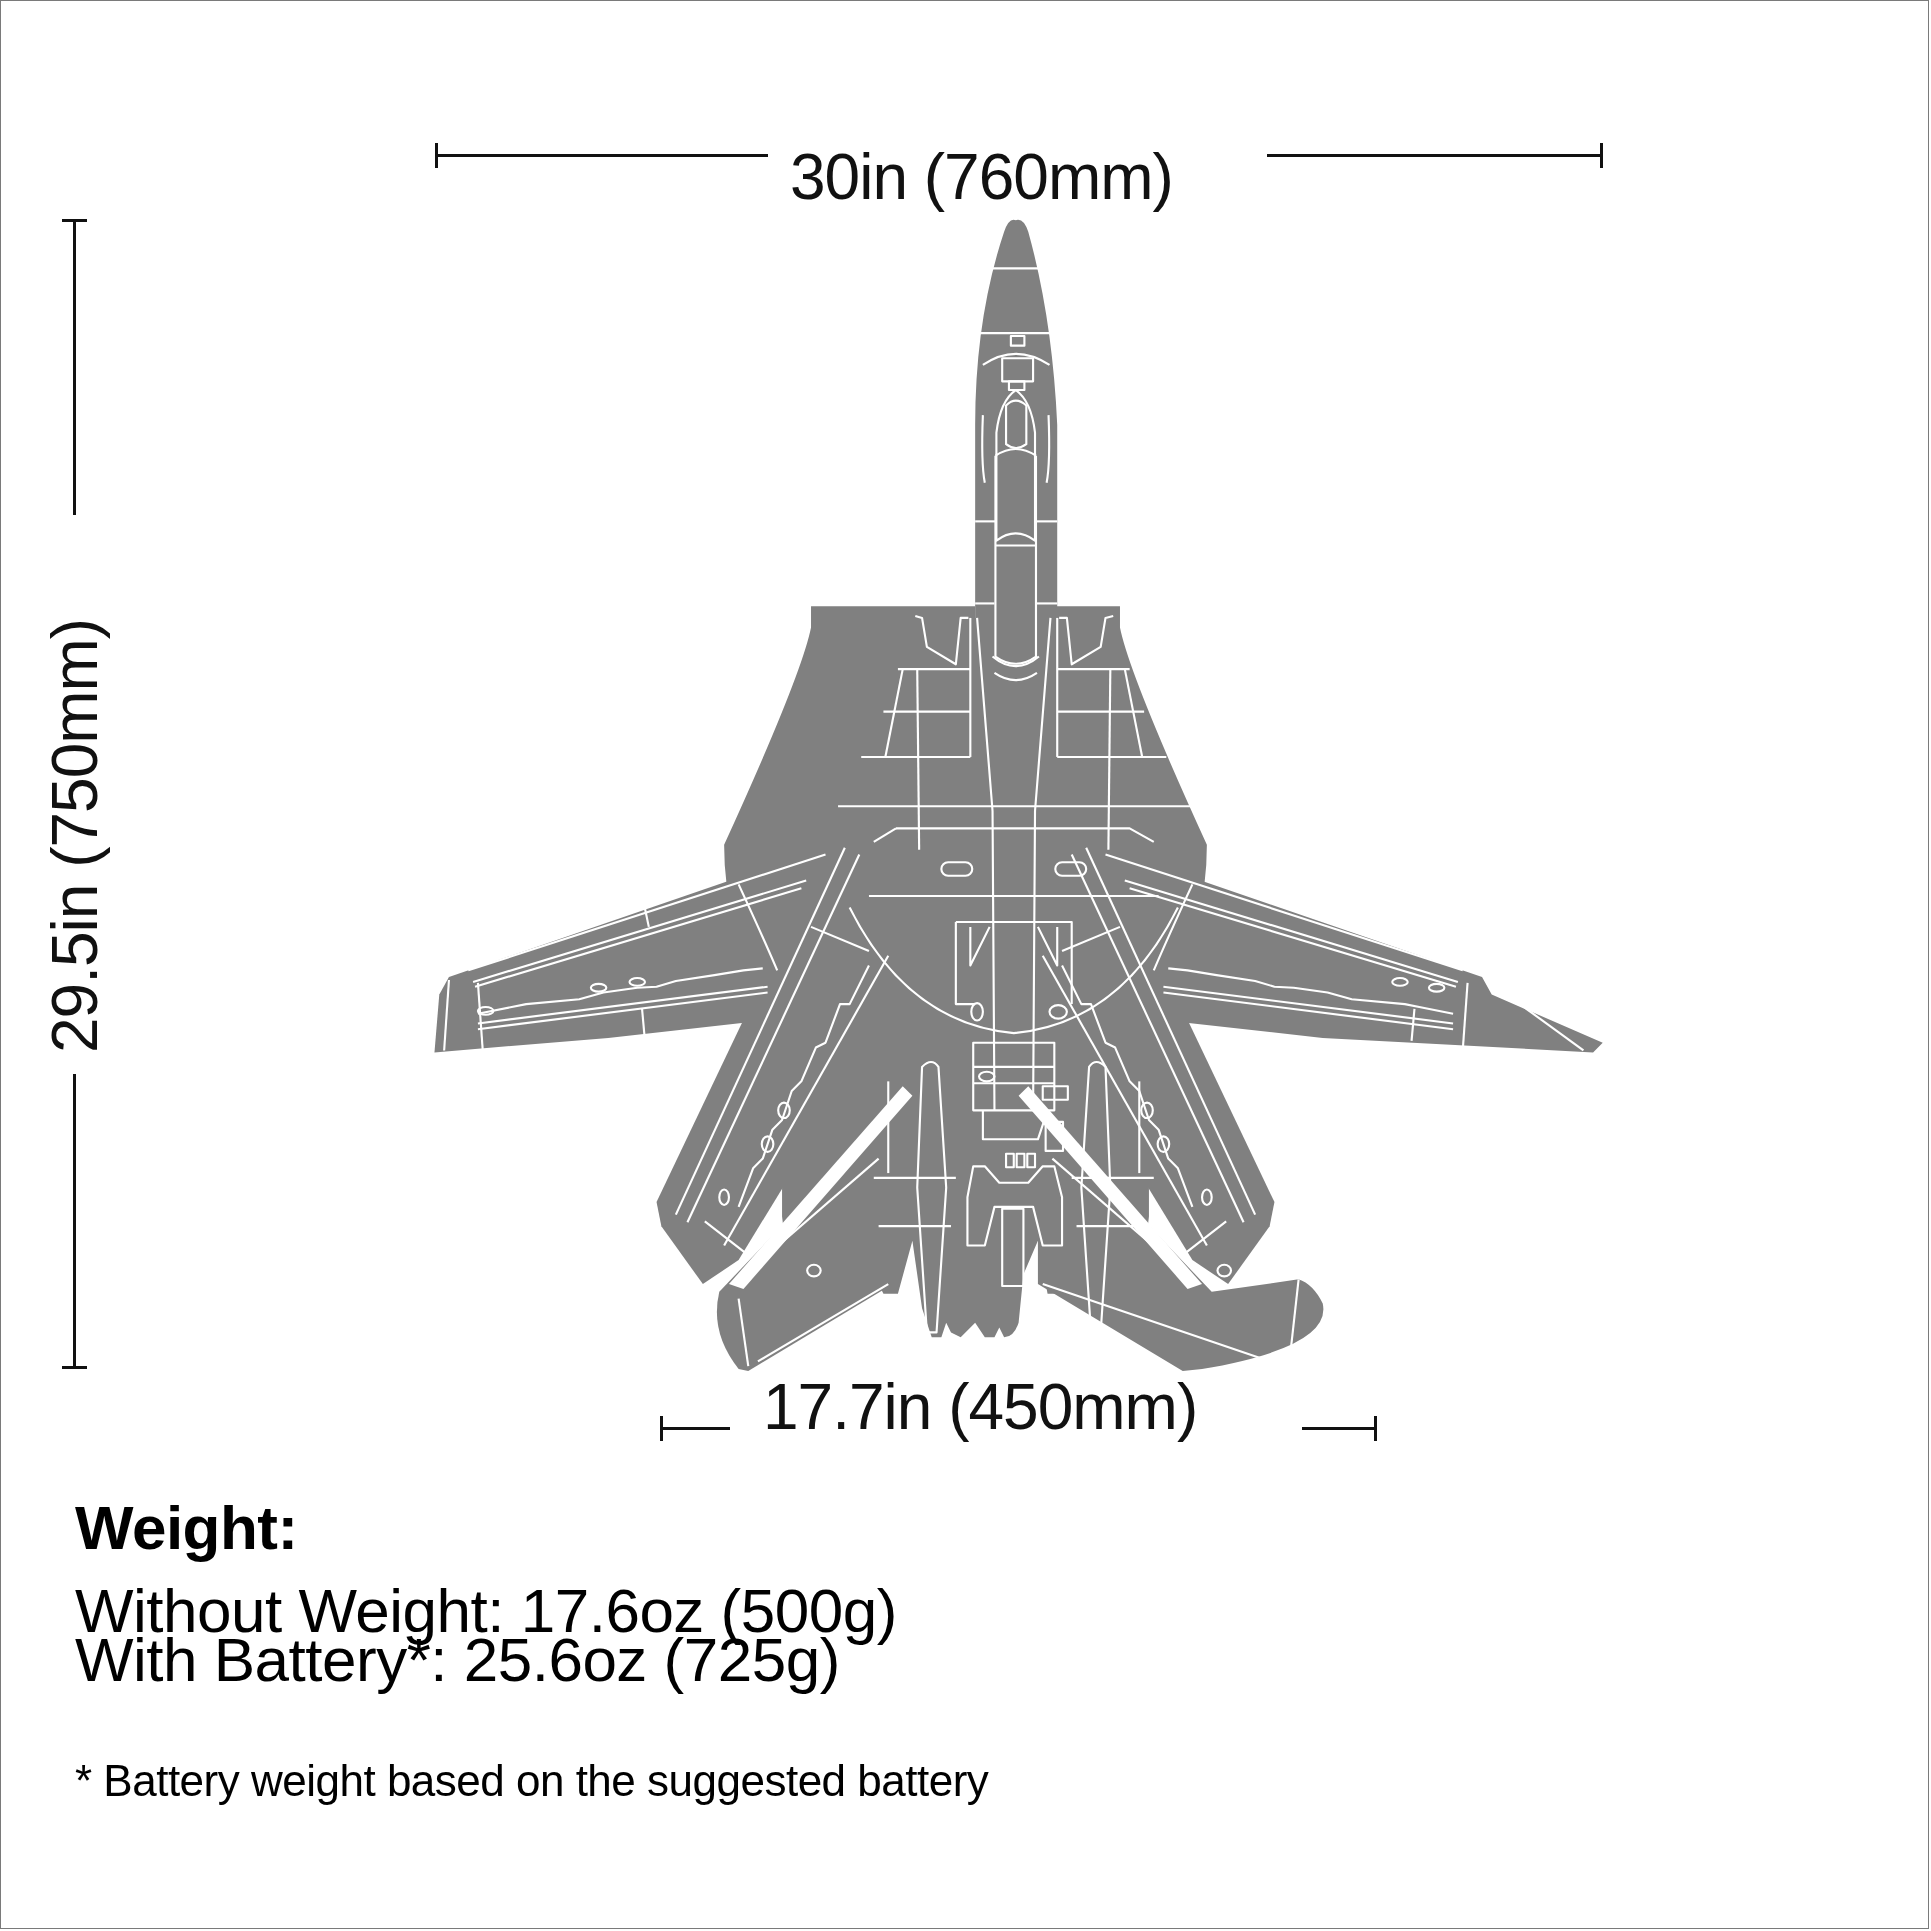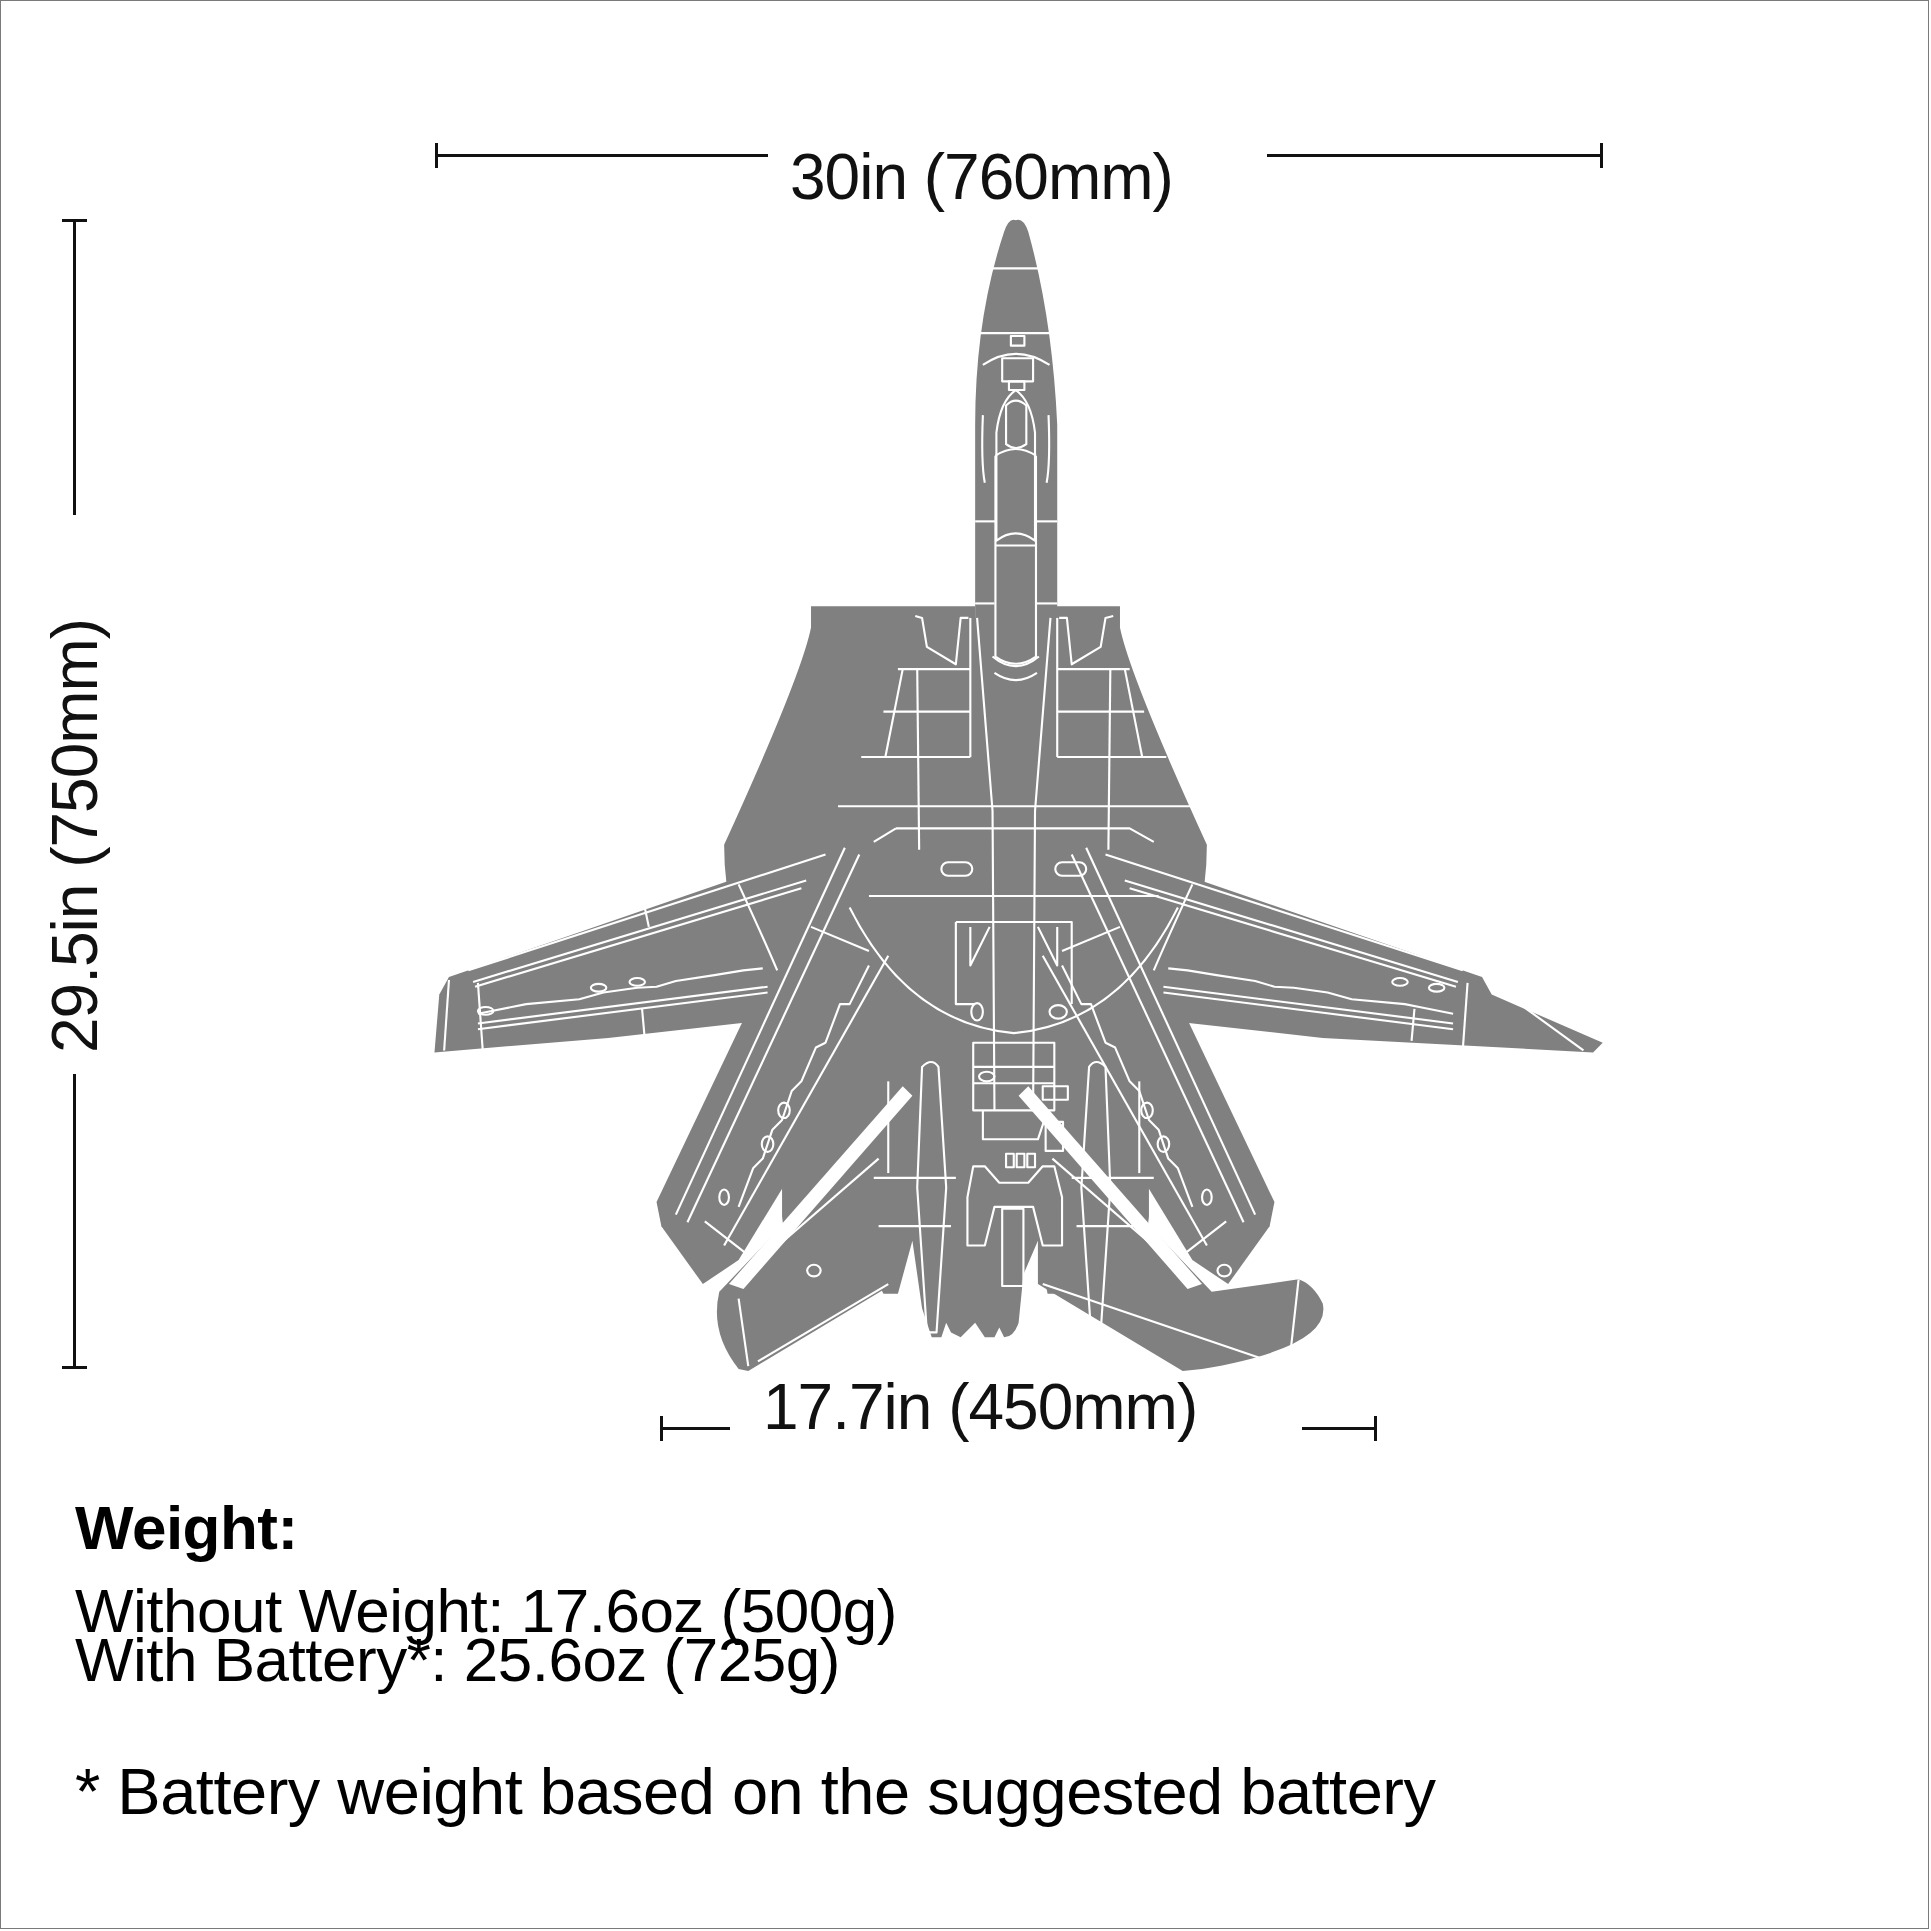--- a/index.html
+++ b/index.html
@@ -15,21 +15,21 @@
     }
     .dim-line { position: absolute; background: #111111; }
     .tick { position: absolute; background: #111111; }
     .weight {
       position: absolute; left: 75px; font-family: "Liberation Sans", sans-serif;
       color: #000000; white-space: nowrap; line-height: 1; letter-spacing: -0.5px;
     }
     .weight-title { top: 1497px; font-size: 62px; font-weight: bold; }
     .weight-line1 { top: 1580px; font-size: 62px; }
     .weight-line2 { top: 1629px; font-size: 62px; }
-    .footnote { top: 1759px; font-size: 65px; }
+    .footnote { top: 1759px; font-size: 44px; }
     svg.jet { position: absolute; left: 0; top: 0; }
   </style>
 </head>
 <body>
 
 <div class="frame"></div>
 
 <div>
   <div class="tick" style="left:435px;top:143px;width:2.9px;height:25px;"></div>
   <div class="dim-line" style="left:435px;top:154px;width:333px;height:2.9px;"></div>

